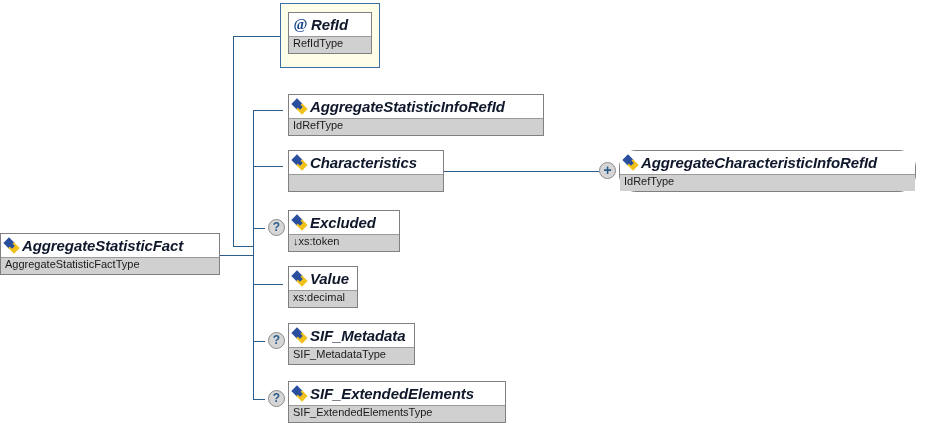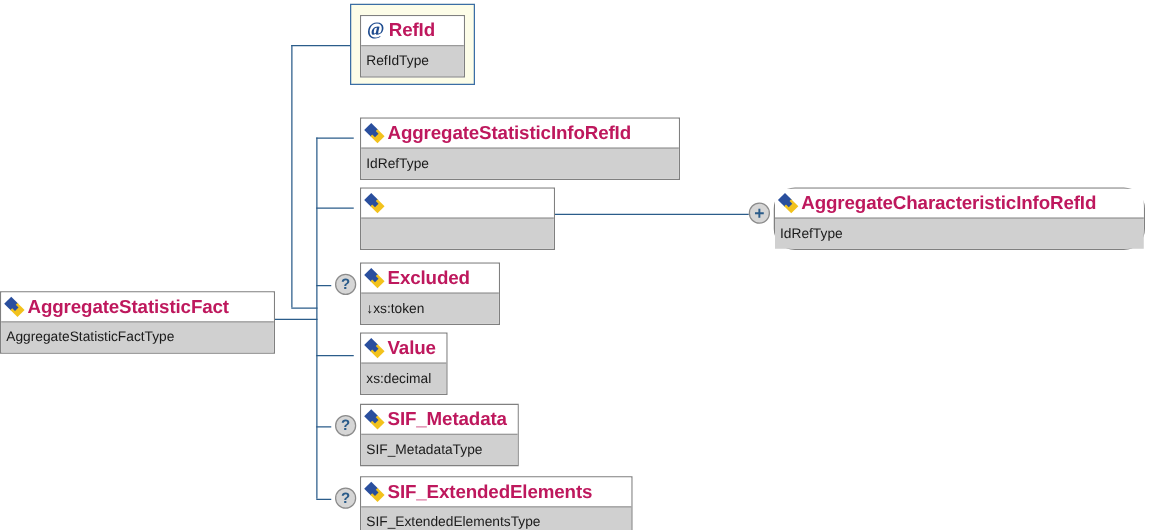--- a/index.html
+++ b/index.html
@@ -36,32 +36,32 @@
     align-items: center;
     background: #ffffff;
     padding: 2px 6px 2px 4px;
     height: 23px;
     box-sizing: border-box;
     white-space: nowrap;
   }
   .node .title .label {
     font-size: 15px;
     font-weight: bold;
-    color: #be185d;
+    color: #0f172a;
     letter-spacing: -0.1px;
     margin-left: 3px;
+    font-style: italic;
   }
   .node .typebar {
     background: #d0d0d0;
     border-top: 1px solid #9a9a9a;
     height: 17px;
     box-sizing: border-box;
-    padding: 12px 4px;
+    padding: 0 4px;
     display: flex;
-    align-items: center;
     white-space: nowrap;
   }
   .node .typebar .type {
     font-size: 11px;
     color: #1a1a1a;
   }
 
   
   .el-icon {
     position: relative;
@@ -186,20 +186,21 @@
     </div>
   </div>
 
   <div class="node" style="left:288px; top:150px; width:156px;">
     <div class="title">
       <span class="el-icon">
         <i class="b"></i>
           <i class="y"></i>
           <i class="b2"></i>
       </span>
+      <span class="label">Characteristics</span>
     </div>
     <div class="typebar">
       <span class="type"></span>
     </div>
   </div>
 
   <div class="badge" style="left:268px; top:219px;">?</div>
   <div class="node" style="left:288px; top:210px; width:112px;">
     <div class="title">
       <span class="el-icon">

